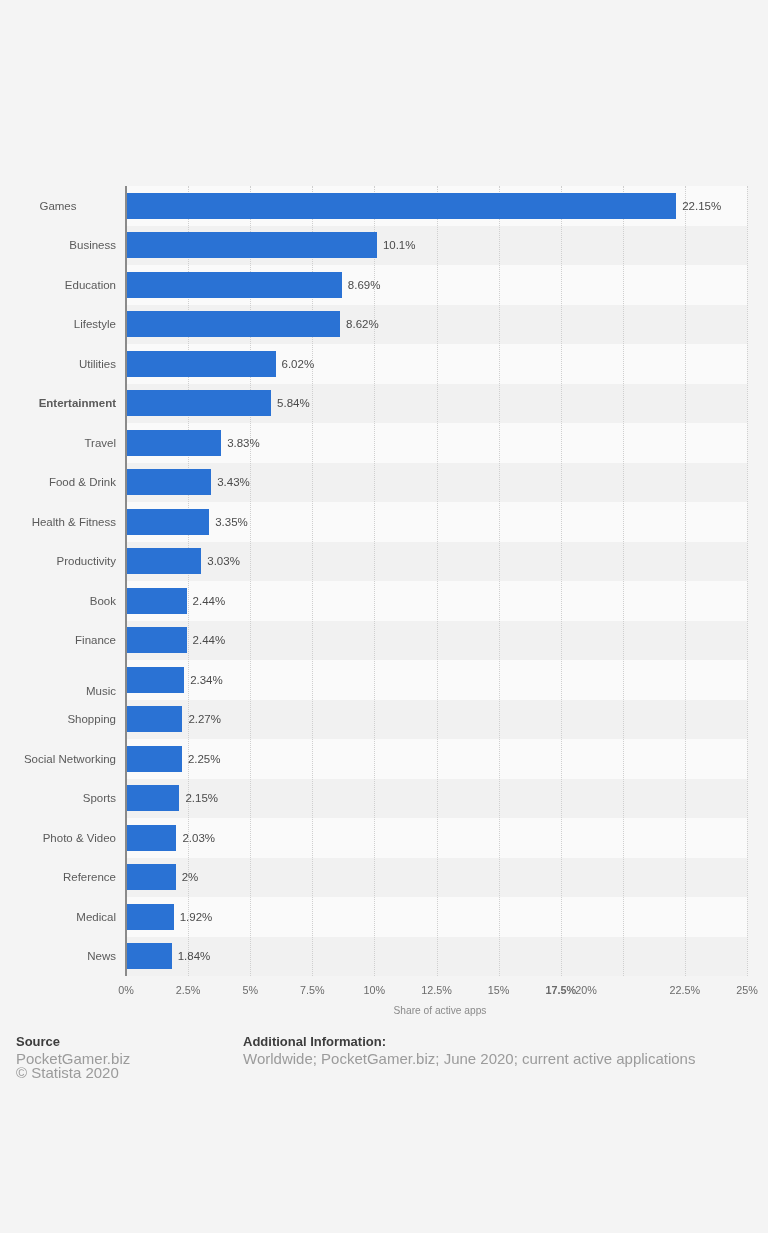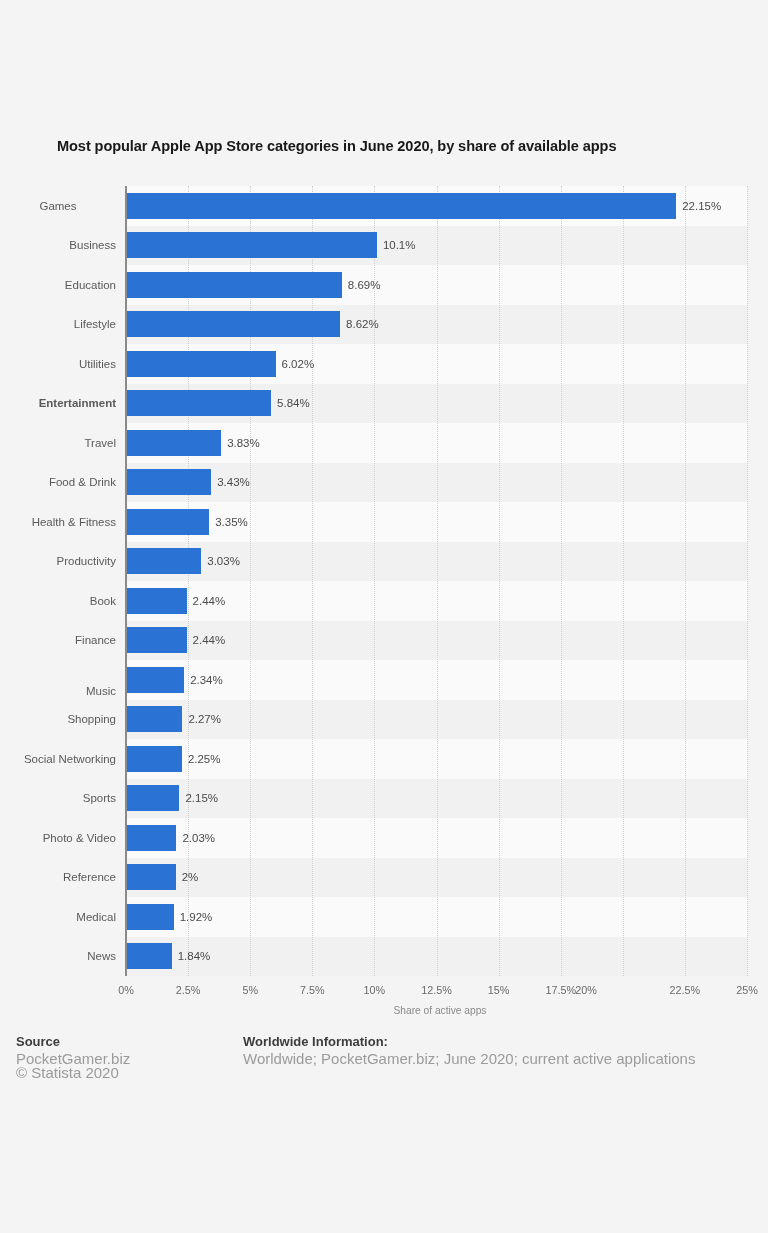--- a/index.html
+++ b/index.html
@@ -110,21 +110,20 @@
     line-height: 14px; white-space: nowrap;
   }
   #footer-source { position: absolute; left: 16px; top: 0; }
   #footer-additional { position: absolute; left: 243px; top: 0; }
 </style>
 </head>
 <body>
 
 <div id="page">
 
-  <div id="chart-title">Most popular Apple App Store categories in June 2020, by share of available apps</div>
 
   <div id="plot-frame">
     <div id="row-bands">
         <div class="row-band odd" style="top: 0px;"></div>
         <div class="row-band even" style="top: 39.5px;"></div>
         <div class="row-band odd" style="top: 79px;"></div>
         <div class="row-band even" style="top: 118.5px;"></div>
         <div class="row-band odd" style="top: 158px;"></div>
         <div class="row-band even" style="top: 197.5px;"></div>
         <div class="row-band odd" style="top: 237px;"></div>
@@ -223,35 +222,35 @@
       <div class="cat-label" style="left: 0px; width: 116px; right: auto; top: 943.25px;">News</div>
     </div>
   <div id="xticks">
       <div class="xtick" style="left: 126px;">0%</div>
       <div class="xtick" style="left: 188.1px;">2.5%</div>
       <div class="xtick" style="left: 250.2px;">5%</div>
       <div class="xtick" style="left: 312.3px;">7.5%</div>
       <div class="xtick" style="left: 374.4px;">10%</div>
       <div class="xtick" style="left: 436.5px;">12.5%</div>
       <div class="xtick" style="left: 498.6px;">15%</div>
-      <div class="xtick" style="left: 560.7px;">17.5%</div>
+      <div class="xtick" style="left: 560.7px; font-weight: bold;">17.5%</div>
       <div class="xtick" style="left: 586px;">20%</div>
       <div class="xtick" style="left: 684.9px;">22.5%</div>
       <div class="xtick" style="left: 747px;">25%</div>
     </div>
 
   <div id="xaxis-label">
     <span>Share of active apps</span>
   </div>
 
   <div id="footer">
     <div id="footer-source">
       <div class="foot-head">Source</div>
       <div class="foot-line">PocketGamer.biz</div>
       <div class="foot-line">© Statista 2020</div>
     </div>
     <div id="footer-additional">
-      <div class="foot-head">Worldwide Information:</div>
+      <div class="foot-head">Additional Information:</div>
       <div class="foot-line">Worldwide; PocketGamer.biz; June 2020; current active applications</div>
     </div>
   </div>
 
 </div>
 
 </body></html>

